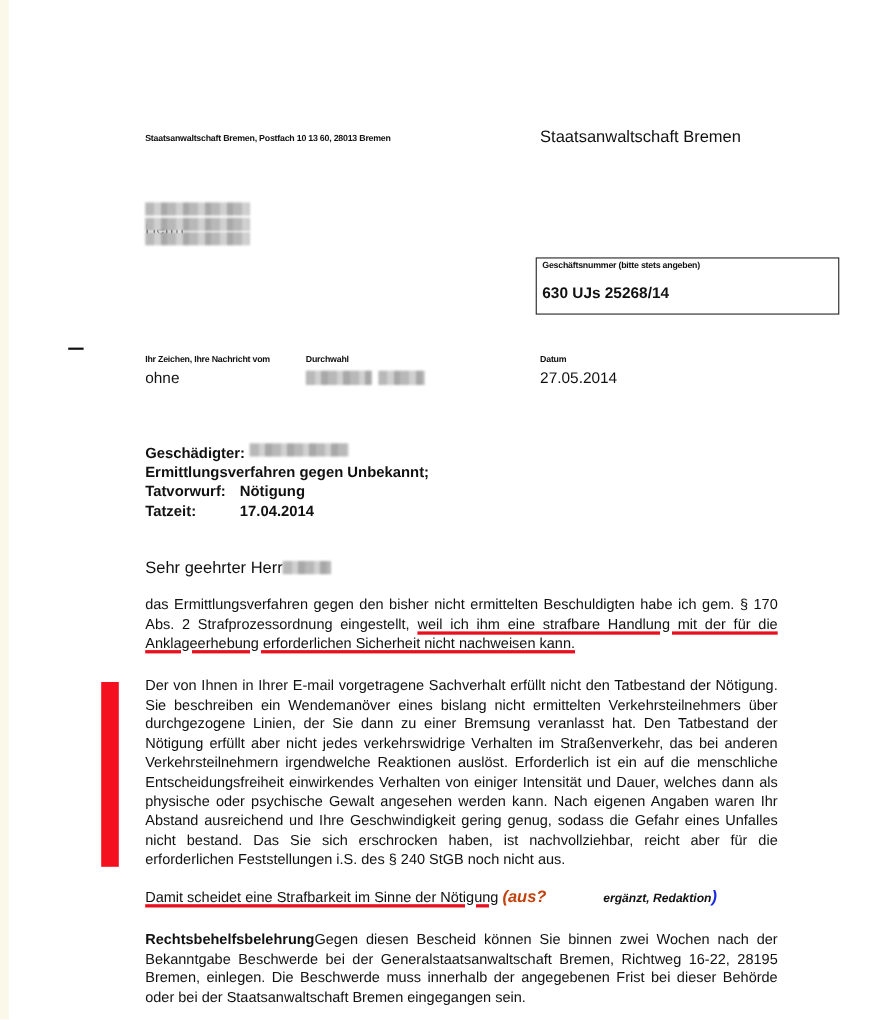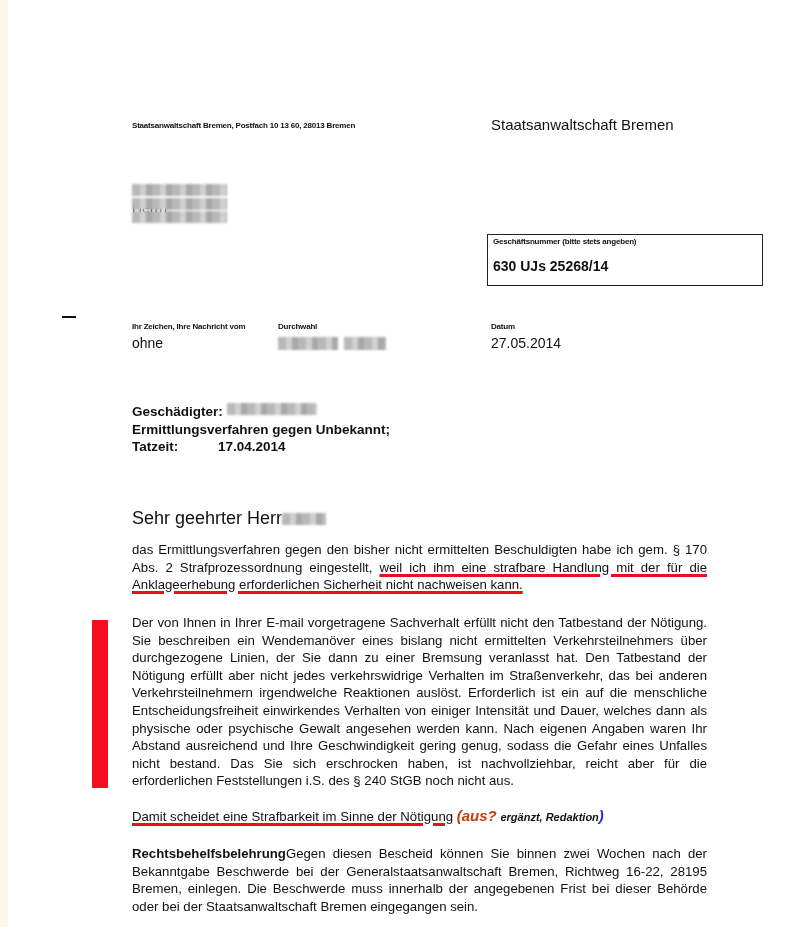--- a/index.html
+++ b/index.html
@@ -27,32 +27,32 @@
     .ref-label { font-size: 8px; font-weight: bold; top: 322px; letter-spacing: -0.2px; }
     .ref-value { font-size: 14px; top: 335px; }
     .phone-blur1 { left: 278px; top: 337px; width: 60px; height: 13px; }
     .phone-blur2 { left: 344px; top: 337px; width: 42px; height: 13px; }
 
     .subject { left: 132px; top: 403px; font-size: 13.5px; font-weight: bold; line-height: 17.5px; }
     .subject .row { display: flex; white-space: nowrap; }
     .subject .k { width: 86px; }
     .subject-blur { display: inline-block; width: 90px; height: 12px; vertical-align: -1px; margin-left: 4px; }
 
-    .greeting { left: 132px; top: 508px; font-size: 18px; }
+    .greeting { left: 132px; top: 508px; font-size: 15px; }
     .greeting-blur { display: inline-block; width: 44px; height: 12px; vertical-align: -1px; }
 
     .para { left: 132px; width: 575px; font-size: 13.2px; line-height: 17.6px; text-align: justify; }
     .p1 { top: 541px; }
     .p2 { top: 614px; }
     .red-underline { text-decoration: underline; text-decoration-color: #e8101e; text-decoration-thickness: 3px; text-underline-offset: 2px; }
     .red-bar { left: 92px; top: 620px; width: 16px; height: 168px; background: #f5101f; }
 
     .conclusion { left: 132px; top: 807px; font-size: 13.2px; white-space: nowrap; }
     .editor-note { color: #c2410c; font-style: italic; font-weight: bold; font-size: 15px; }
-    .editor-small { color: #111; font-style: italic; font-weight: bold; font-size: 11px; }
+    .editor-small { color: #111; font-style: italic; font-weight: bold; font-size: 11px; margin-left: 48px; }
     .editor-paren { color: #1a2be0; font-style: italic; font-weight: bold; font-size: 15px; }
 
     .p3 { top: 845px; }
     .p3 b { font-weight: bold; }
   </style>
 </head>
 <body>
 
 <div class="leftedge"></div>
 
@@ -77,20 +77,24 @@
 <div class="abs ref-label" style="left:491px">Datum</div>
 <div class="abs ref-value" style="left:491px">27.05.2014</div>
 
 <div class="abs subject">
   <div class="row">
     <span>Geschädigter:</span>
     <span class="blur subject-blur"></span>
   </div>
   <div class="row">Ermittlungsverfahren gegen Unbekannt;</div>
   <div class="row">
+    <span class="k">Tatvorwurf:</span>
+    <span>Nötigung</span>
+  </div>
+  <div class="row">
     <span class="k">Tatzeit:</span>
     <span>17.04.2014</span>
   </div>
 </div>
 
 <div class="abs greeting">
   <span>Sehr geehrter Herr</span><span class="blur greeting-blur"></span>
 </div>
 
 <div class="abs para p1">

